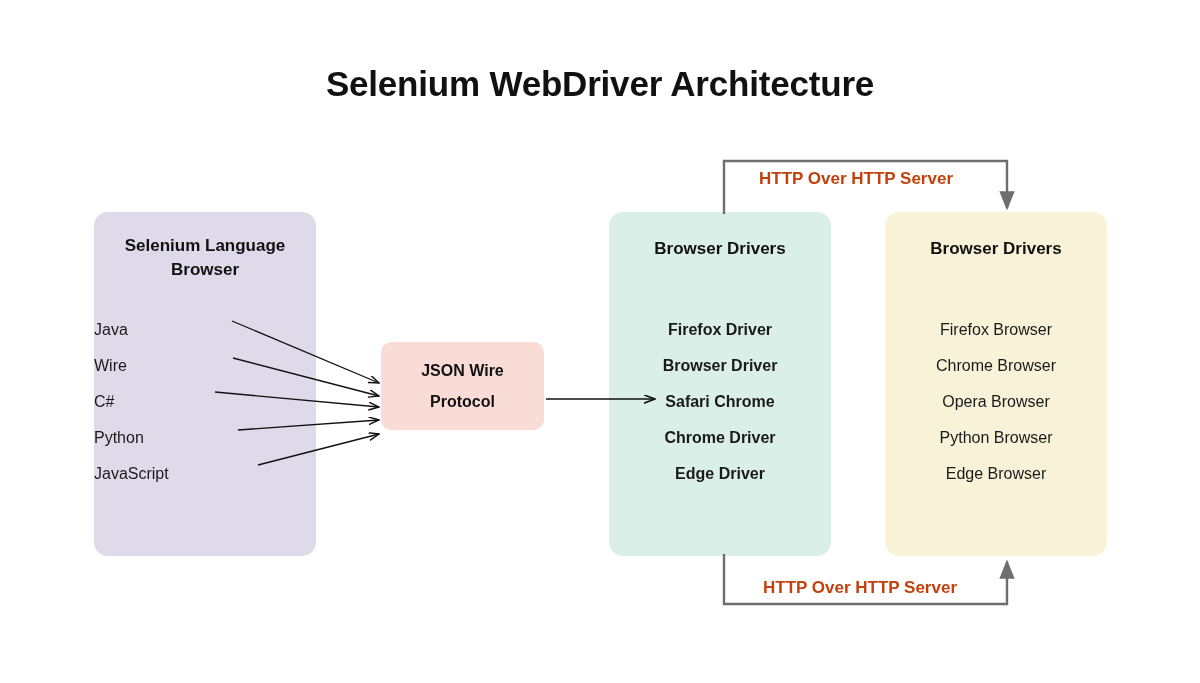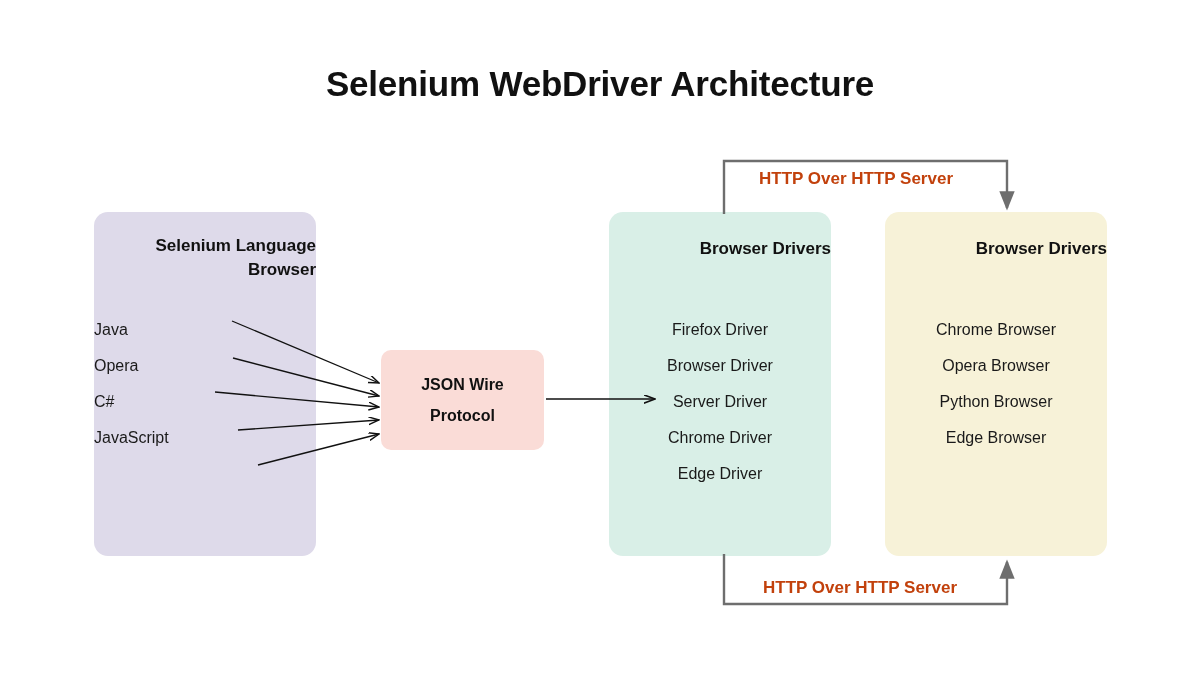--- a/index.html
+++ b/index.html
@@ -35,21 +35,21 @@
   
   .panel {
     position: absolute;
     border-radius: 14px;
     box-sizing: border-box;
   }
   .panel-title {
     position: absolute;
     left: 0;
     width: 100%;
-    text-align: right;
+    text-align: center;
     font-size: 17px;
     font-weight: bold;
     color: #111111;
     line-height: 24px;
   }
   .panel-list {
     position: absolute;
     left: 0;
     width: 100%;
     text-align: center;
@@ -77,39 +77,39 @@
   }
 
   #panel-drivers {
     left: 609px;
     top: 212px;
     width: 222px;
     height: 344px;
     background: #d9efe7;
   }
   #panel-drivers .panel-title { top: 25px; }
-  #panel-drivers .panel-list { top: 100px; }
+  #panel-drivers .panel-list { top: 100px; font-weight: bold; }
 
   #panel-browsers {
     left: 885px;
     top: 212px;
     width: 222px;
     height: 344px;
     background: #f7f2d8;
   }
   #panel-browsers .panel-title { top: 25px; }
   #panel-browsers .panel-list { top: 100px; }
 
   
   #json-wire-box {
     position: absolute;
     left: 381px;
-    top: 350px;
+    top: 342px;
     width: 163px;
-    height: 100px;
+    height: 88px;
     background: #fadcd7;
     border-radius: 10px;
     display: flex;
     align-items: center;
     justify-content: center;
   }
   #json-wire-box .label {
     font-size: 16px;
     font-weight: bold;
     color: #111111;
@@ -145,47 +145,49 @@
 
   <div class="diagram-title">Selenium WebDriver Architecture</div>
 
   <div class="panel" id="panel-bindings">
     <div class="panel-title">
       <span>Selenium Language</span><br>
       <span>Browser</span>
     </div>
     <div class="panel-list">
       <div class="row">Java</div>
-      <div class="row">Opera</div>
+      <div class="row">Wire</div>
       <div class="row">C#</div>
+      <div class="row">Python</div>
       <div class="row">JavaScript</div>
     </div>
   </div>
 
   <div id="json-wire-box">
     <div class="label">
       <span>JSON Wire</span><br>
       <span>Protocol</span>
     </div>
   </div>
 
   <div class="panel" id="panel-drivers">
     <div class="panel-title">Browser Drivers</div>
     <div class="panel-list">
       <div class="row">Firefox Driver</div>
       <div class="row">Browser Driver</div>
-      <div class="row">Server Driver</div>
+      <div class="row">Safari Chrome</div>
       <div class="row">Chrome Driver</div>
       <div class="row">Edge Driver</div>
     </div>
   </div>
 
   <div class="panel" id="panel-browsers">
     <div class="panel-title">Browser Drivers</div>
     <div class="panel-list">
+      <div class="row">Firefox Browser</div>
       <div class="row">Chrome Browser</div>
       <div class="row">Opera Browser</div>
       <div class="row">Python Browser</div>
       <div class="row">Edge Browser</div>
     </div>
   </div>
 
   <div class="http-label" id="http-label-top">HTTP Over HTTP Server</div>
   <div class="http-label" id="http-label-bottom">HTTP Over HTTP Server</div>
 

